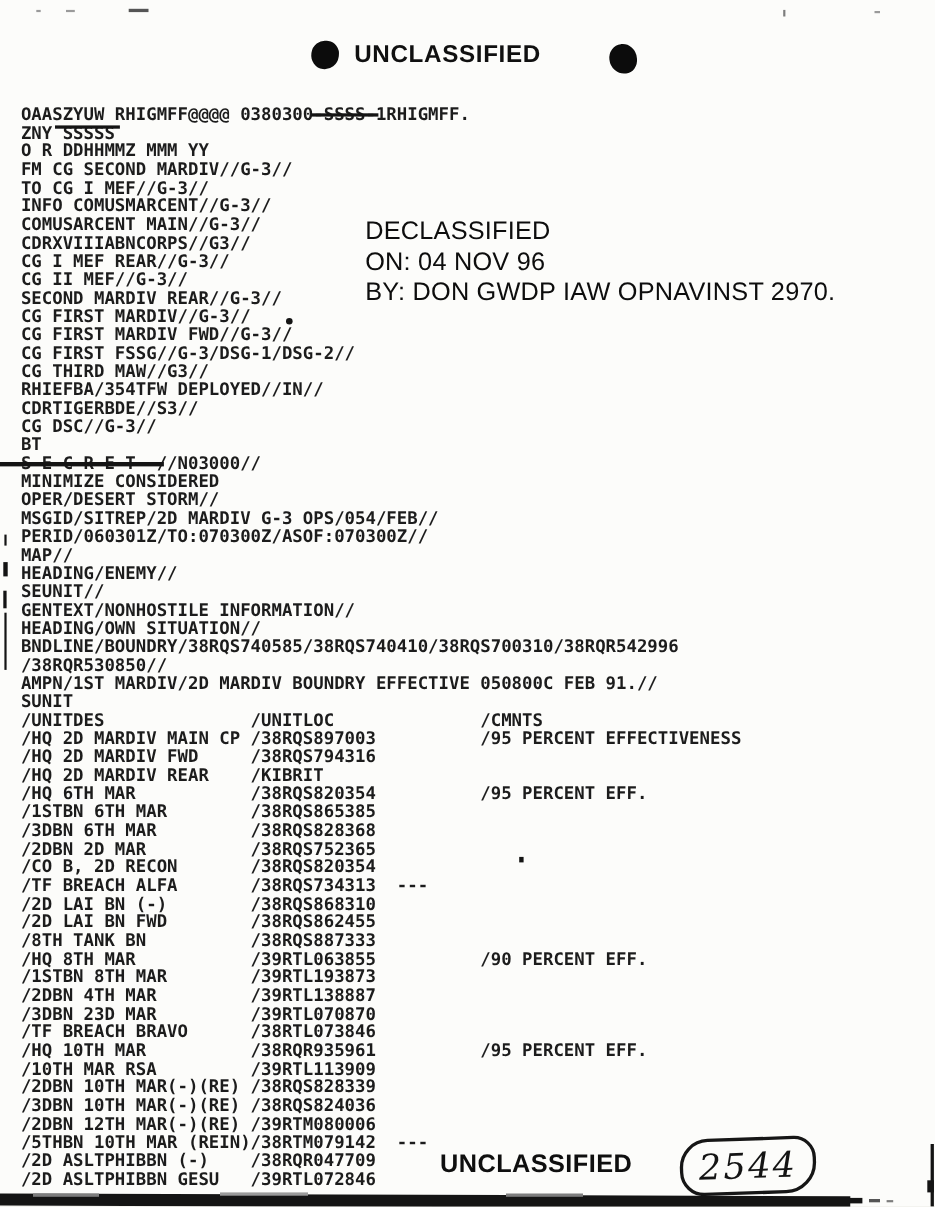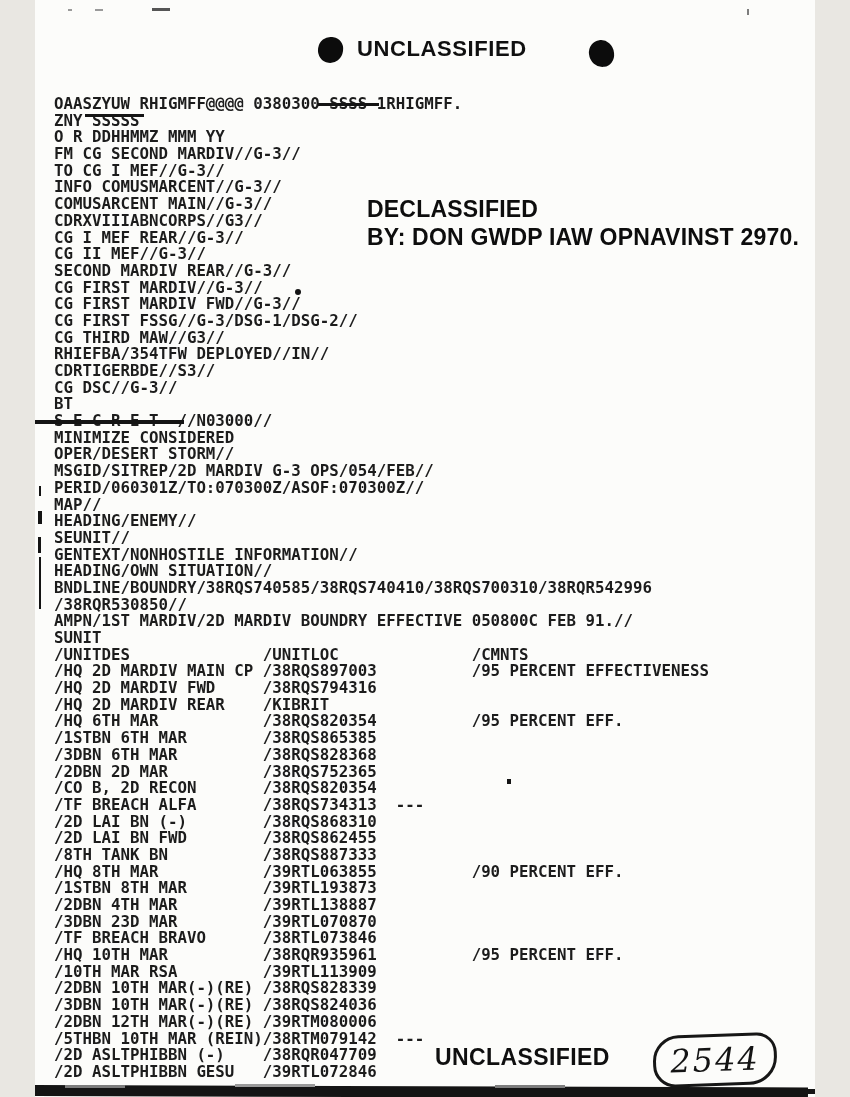--- a/index.html
+++ b/index.html
@@ -1,17 +1,17 @@
 <!DOCTYPE html>
 <html><head>
 <meta charset="utf-8">
 <style>
   html,body { margin:0; padding:0; background:#e9e7e2; }
   .page {
-    position:relative; width:780px; height:1097px; margin:0 auto;
+    position:relative; width:850px; height:1097px; margin:0 auto;
     background:#fcfcfa; overflow:hidden;
     font-family:"DejaVu Sans Mono", monospace;
   }
   
   .ink-dot { position:absolute; background:#0c0c0c; }
   .dot-left  { left:283px; top:37px; width:25px; height:26px; border-radius:50% 46% 52% 50%; transform:rotate(8deg); }
   .dot-right { left:554px; top:40px; width:25px; height:27px; border-radius:48% 52% 46% 54%; transform:rotate(-6deg); }
   .hdr-title {
     position:absolute; left:322px; top:36px;
     font-family:"Liberation Sans", sans-serif; font-weight:700;
@@ -27,21 +27,21 @@
   .strike-mid, .strike-high, .strike-ext { position:relative; display:inline-block; }
   .strike-mid::after, .strike-high::after, .strike-ext::after {
     content:""; position:absolute; background:#141414;
   }
   .strike-mid::after  { left:-2px; right:-2px; top:7px; height:3px; }
   .strike-high::after { left:-7px; right:-5px; top:1px; height:3.5px; }
   .strike-ext::after  { left:-24px; right:-26px; top:7px; height:4px; }
   
   .stamp {
     position:absolute; left:332px; top:195px;
-    font-family:"Liberation Sans", sans-serif; font-weight:700;
+    font-family:"Liberation Sans", sans-serif; font-weight:400;
     font-size:23px; line-height:28px; letter-spacing:0.2px; color:#0d0d0d;
   }
   
   .ftr-title {
     position:absolute; left:400px; top:1044px;
     font-family:"Liberation Sans", sans-serif; font-weight:700;
     font-size:23px; letter-spacing:0.4px; color:#0f0f0f;
   }
   .page-oval {
     position:absolute; left:618px; top:1034px; width:118px; height:46px;
@@ -69,20 +69,21 @@
   <div class="art g2" style="left:795px;top:10px;width:5px;height:2px;"></div>
 
   <div class="ink-dot dot-left"></div>
   <div class="hdr-title">UNCLASSIFIED</div>
   <div class="ink-dot dot-right"></div>
 
   <div class="msg-body"><div class="mline"><span>OAASZYUW RHIGMFF@@@@ 0380300</span><span class="strike-mid">-SSSS-</span><span>1RHIGMFF.</span></div><div class="mline"><span>ZNY </span><span class="strike-high">SSSSS</span></div><div class="mline"><span>O R DDHHMMZ MMM YY</span></div><div class="mline"><span>FM CG SECOND MARDIV//G-3//</span></div><div class="mline"><span>TO CG I MEF//G-3//</span></div><div class="mline"><span>INFO COMUSMARCENT//G-3//</span></div><div class="mline"><span>COMUSARCENT MAIN//G-3//</span></div><div class="mline"><span>CDRXVIIIABNCORPS//G3//</span></div><div class="mline"><span>CG I MEF REAR//G-3//</span></div><div class="mline"><span>CG II MEF//G-3//</span></div><div class="mline"><span>SECOND MARDIV REAR//G-3//</span></div><div class="mline"><span>CG FIRST MARDIV//G-3//</span></div><div class="mline"><span>CG FIRST MARDIV FWD//G-3//</span></div><div class="mline"><span>CG FIRST FSSG//G-3/DSG-1/DSG-2//</span></div><div class="mline"><span>CG THIRD MAW//G3//</span></div><div class="mline"><span>RHIEFBA/354TFW DEPLOYED//IN//</span></div><div class="mline"><span>CDRTIGERBDE//S3//</span></div><div class="mline"><span>CG DSC//G-3//</span></div><div class="mline"><span>BT</span></div><div class="mline"><span class="strike-ext">S E C R E T</span><span>  //N03000//</span></div><div class="mline"><span>MINIMIZE CONSIDERED</span></div><div class="mline"><span>OPER/DESERT STORM//</span></div><div class="mline"><span>MSGID/SITREP/2D MARDIV G-3 OPS/054/FEB//</span></div><div class="mline"><span>PERID/060301Z/TO:070300Z/ASOF:070300Z//</span></div><div class="mline"><span>MAP//</span></div><div class="mline"><span>HEADING/ENEMY//</span></div><div class="mline"><span>SEUNIT//</span></div><div class="mline"><span>GENTEXT/NONHOSTILE INFORMATION//</span></div><div class="mline"><span>HEADING/OWN SITUATION//</span></div><div class="mline"><span>BNDLINE/BOUNDRY/38RQS740585/38RQS740410/38RQS700310/38RQR542996</span></div><div class="mline"><span>/38RQR530850//</span></div><div class="mline"><span>AMPN/1ST MARDIV/2D MARDIV BOUNDRY EFFECTIVE 050800C FEB 91.//</span></div><div class="mline"><span>SUNIT</span></div><div class="mline"><span>/UNITDES              /UNITLOC              /CMNTS</span></div><div class="mline"><span>/HQ 2D MARDIV MAIN CP /38RQS897003          /95 PERCENT EFFECTIVENESS</span></div><div class="mline"><span>/HQ 2D MARDIV FWD     /38RQS794316</span></div><div class="mline"><span>/HQ 2D MARDIV REAR    /KIBRIT</span></div><div class="mline"><span>/HQ 6TH MAR           /38RQS820354          /95 PERCENT EFF.</span></div><div class="mline"><span>/1STBN 6TH MAR        /38RQS865385</span></div><div class="mline"><span>/3DBN 6TH MAR         /38RQS828368</span></div><div class="mline"><span>/2DBN 2D MAR          /38RQS752365</span></div><div class="mline"><span>/CO B, 2D RECON       /38RQS820354</span></div><div class="mline"><span>/TF BREACH ALFA       /38RQS734313  ---</span></div><div class="mline"><span>/2D LAI BN (-)        /38RQS868310</span></div><div class="mline"><span>/2D LAI BN FWD        /38RQS862455</span></div><div class="mline"><span>/8TH TANK BN          /38RQS887333</span></div><div class="mline"><span>/HQ 8TH MAR           /39RTL063855          /90 PERCENT EFF.</span></div><div class="mline"><span>/1STBN 8TH MAR        /39RTL193873</span></div><div class="mline"><span>/2DBN 4TH MAR         /39RTL138887</span></div><div class="mline"><span>/3DBN 23D MAR         /39RTL070870</span></div><div class="mline"><span>/TF BREACH BRAVO      /38RTL073846</span></div><div class="mline"><span>/HQ 10TH MAR          /38RQR935961          /95 PERCENT EFF.</span></div><div class="mline"><span>/10TH MAR RSA         /39RTL113909</span></div><div class="mline"><span>/2DBN 10TH MAR(-)(RE) /38RQS828339</span></div><div class="mline"><span>/3DBN 10TH MAR(-)(RE) /38RQS824036</span></div><div class="mline"><span>/2DBN 12TH MAR(-)(RE) /39RTM080006</span></div><div class="mline"><span>/5THBN 10TH MAR (REIN)/38RTM079142  ---</span></div><div class="mline"><span>/2D ASLTPHIBBN (-)    /38RQR047709</span></div><div class="mline"><span>/2D ASLTPHIBBN GESU   /39RTL072846</span></div></div>
 
   <div class="stamp">
     <div>DECLASSIFIED</div>
+    <div>ON: 04 NOV 96</div>
     <div>BY: DON GWDP IAW OPNAVINST 2970.</div>
   </div>
 
   <div class="art bullet" style="left:260px;top:289px;width:6px;height:6px;"></div>
   <div class="art" style="left:472px;top:779px;width:4px;height:5px;"></div>
 
   <div class="art" style="left:4px;top:486px;width:2px;height:10px;"></div>
   <div class="art" style="left:3px;top:511px;width:4px;height:13px;"></div>
   <div class="art" style="left:3px;top:537px;width:3px;height:16px;"></div>
   <div class="art" style="left:4px;top:557px;width:2px;height:52px;"></div>

